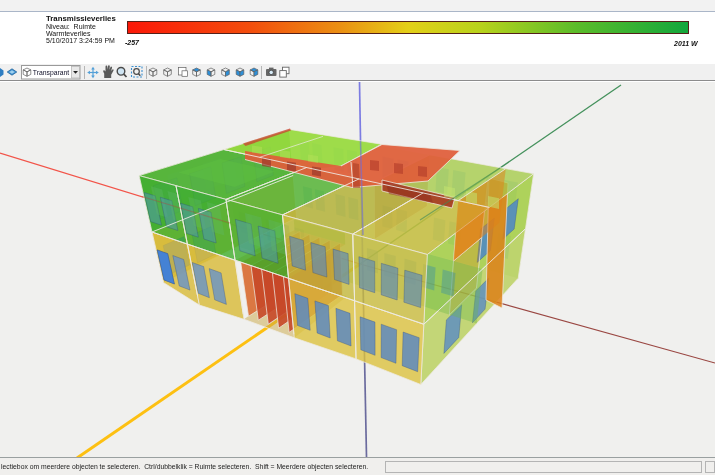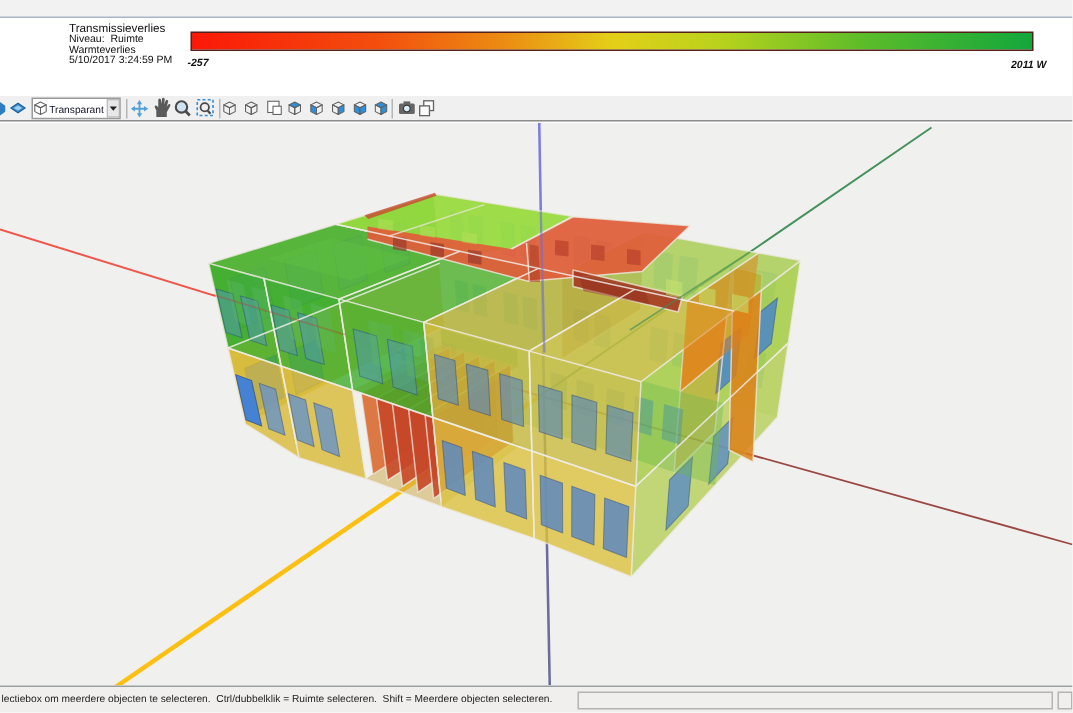--- a/index.html
+++ b/index.html
@@ -1,16 +1,16 @@
 <!DOCTYPE html>
 <html><head><meta charset="utf-8"><style>
 *{margin:0;padding:0;box-sizing:border-box}
 body{width:715px;height:475px;font-family:"Liberation Sans",sans-serif;background:#fff;overflow:hidden;position:relative}
 .topstrip{position:absolute;left:0;top:0;width:715px;height:11.5px;background:#f2f2f2;border-bottom:1px solid #aab6c8}
-.title{position:absolute;left:46px;top:14px;font-size:7.8px;font-weight:normal;color:#111}
+.title{position:absolute;left:46px;top:14px;font-size:7.8px;font-weight:bold;color:#111}
 .sub{position:absolute;left:46px;top:22.5px;font-size:7px;color:#111;line-height:7.2px}
 .gbar{position:absolute;left:127px;top:21px;width:562px;height:13px;border:1px solid #55201a;
  background:linear-gradient(to right,#fb1808 0%,#f34e0d 22%,#eb9013 38%,#e4cf18 50%,#b8d21c 63%,#5cbc2a 80%,#13a73c 100%)}
 .lmin{position:absolute;left:125px;top:39px;font-size:7px;font-weight:bold;font-style:italic;color:#111}
 .lmax{position:absolute;left:674px;top:40px;font-size:7px;font-weight:bold;font-style:italic;color:#111}
 .toolbar{position:absolute;left:0;top:64px;width:715px;height:17px;background:#f0f0f0;border-bottom:1px solid #8c8c8c}
 .viewport{position:absolute;left:0;top:82px;width:715px;height:375px;background:#f0f0ee}
 .statusbar{position:absolute;left:0;top:457px;width:715px;height:18px;background:#f0efed;border-top:1px solid #9aa0a0}
 .stext{position:absolute;left:1px;top:5px;font-size:6.8px;color:#222}
 .spanel{position:absolute;top:3px;height:12px;border:1px solid #b4b4b4}

